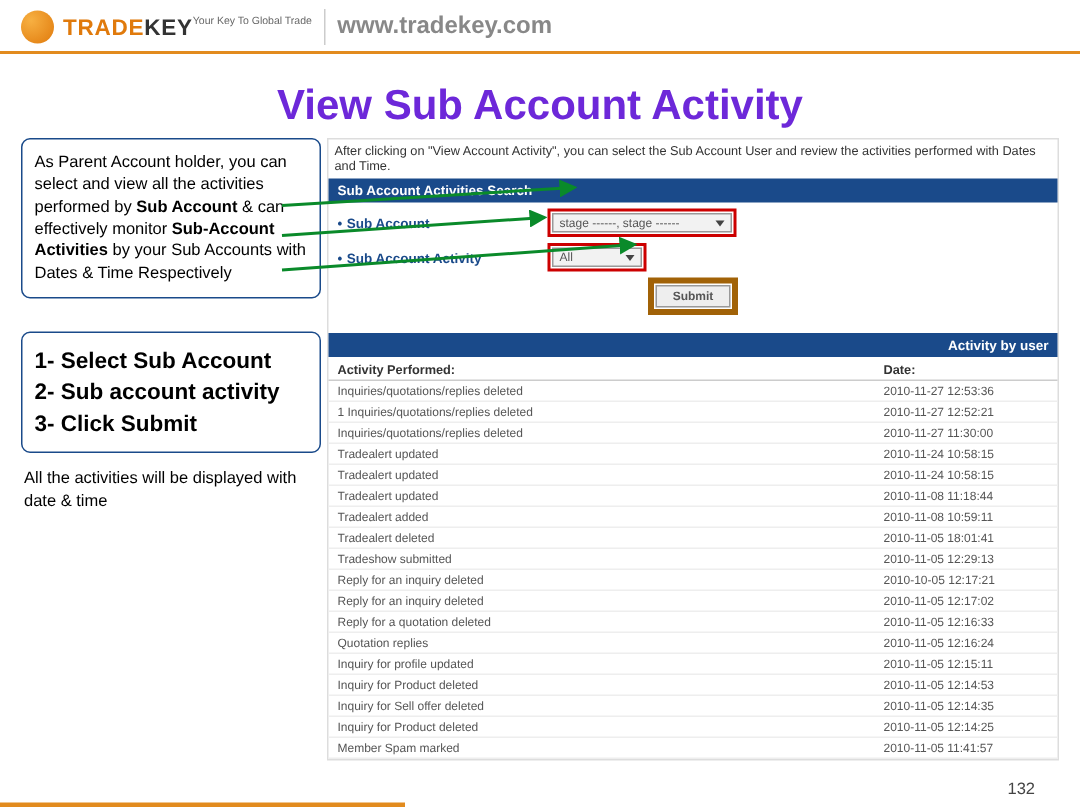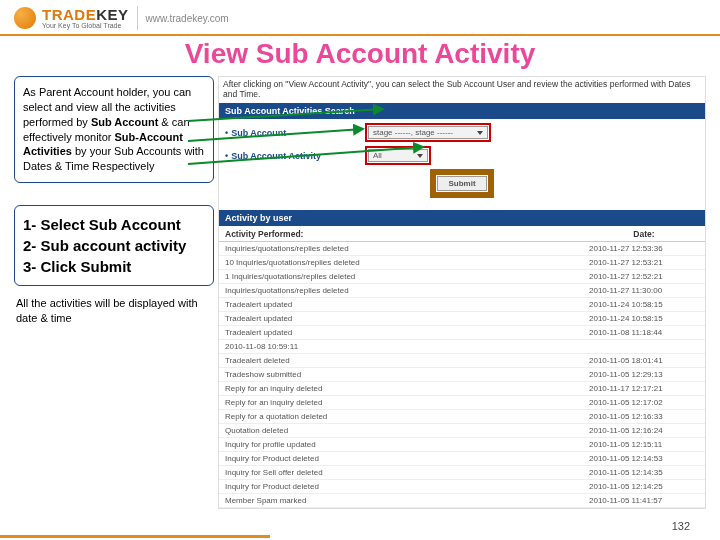--- a/index.html
+++ b/index.html
@@ -1,51 +1,51 @@
 <!DOCTYPE html>
 <html><head>
 <meta charset="utf-8">
 <style>
   * { box-sizing: border-box; margin: 0; padding: 0; }
   body { width: 720px; height: 540px; font-family: Arial, sans-serif; background: #fff; overflow: hidden; position: relative; }
   .header { display: flex; align-items: center; padding: 6px 14px 4px; border-bottom: 2px solid #e28b1e; background: #fff; }
   .logo-wrap { display: flex; align-items: center; gap: 6px; }
   .logo-globe { width: 22px; height: 22px; border-radius: 50%; background: radial-gradient(circle at 30% 30%, #f7b042, #e07a0c); position: relative; }
-  .logo-text { display: flex; flex-direction: column; line-height: 1; }
+  .logo-text { display: flex; flex-direction: row; line-height: 1; }
   .logo-text .brand { font-weight: bold; font-size: 15px; letter-spacing: 0.5px; }
   .logo-text .brand .tk { color: #e07a0c; }
   .logo-text .brand .ey { color: #333; }
   .logo-text .tagline { font-size: 7px; color: #666; }
   .logo-divider { width: 1px; height: 24px; background: #ccc; margin: 0 8px; }
-  .logo-url { font-size: 10px; color: #888; }
-  .slide-title { text-align: center; font-size: 28px; font-weight: bold; color: #ec4899; margin: 2px 0 6px; font-family: Arial, sans-serif; }
+  .logo-url { font-size: 16px; color: #888; font-weight: bold; }
+  .slide-title { text-align: center; font-size: 28px; font-weight: bold; color: #6d28d9; margin: 18px 0 6px; font-family: Arial, sans-serif; }
   .content { display: flex; padding: 0 14px 10px; gap: 4px; }
   .left-col { width: 200px; flex-shrink: 0; }
   .info-box { border: 1px solid #1a4a8a; border-radius: 6px; padding: 8px; font-size: 11px; line-height: 1.35; margin-bottom: 22px; }
   .info-box b { font-weight: bold; }
   .steps-box { border: 1px solid #1a4a8a; border-radius: 6px; padding: 8px; font-size: 15px; font-weight: bold; line-height: 1.4; margin-bottom: 10px; }
   .info-text { font-size: 11px; line-height: 1.35; padding: 0 2px; }
   .right-col { flex: 1; position: relative; }
   .screenshot { border: 1px solid #ddd; background: #fff; font-size: 8px; color: #555; }
   .shot-caption { font-size: 8.5px; color: #333; padding: 2px 4px 4px; }
   .search-bar { background: #1a4a8a; color: #fff; font-size: 9px; font-weight: bold; padding: 3px 6px; }
   .search-body { padding: 4px 6px 6px; }
   .search-row { display: flex; align-items: center; margin-bottom: 4px; }
   .search-label { flex: 0 0 140px; color: #1a4a8a; font-weight: bold; font-size: 9px; position: relative; }
   .search-label::before { content:"•"; margin-right:3px; }
   .field-box { border: 2px solid #c00; padding: 1px; display:inline-flex; align-items:flex-end; background:#fff;}
   .field-inner { border:1px solid #999; background:#f2f2f2; font-size:8px; padding:1px 4px; display:inline-flex; align-items:center; min-width:120px; justify-content:space-between;}
   .chev { width:0;height:0;border-left:3px solid transparent;border-right:3px solid transparent;border-top:4px solid #444; margin-left:6px;}
   .submit-wrap { text-align:center; margin-top:4px; }
-  .submit-btn { display:inline-block; border:6px solid #a16207; padding:1px; }
+  .submit-btn { display:inline-block; border:4px solid #a16207; padding:1px; }
   .submit-btn-inner { border:1px solid #999; background:#eee; font-size:8px; font-weight:bold; padding:2px 10px; }
-  .activity-bar { background:#1a4a8a; color:#fff; font-size:9px; font-weight:bold; padding:3px 6px; margin-top:6px;}
+  .activity-bar { background:#1a4a8a; color:#fff; font-size:9px; font-weight:bold; padding:3px 6px; margin-top:6px;text-align:right;}
   .table-head { display:flex; font-size:8.5px; font-weight:bold; color:#333; padding:3px 6px 2px; border-bottom:1px solid #ccc;}
   .th-act { flex:1; }
-  .th-date { flex:0 0 110px; text-align:center;}
+  .th-date { flex:0 0 110px; text-align:left;}
   .table-row { display:flex; font-size:8px; color:#555; padding:2px 6px; border-bottom:1px solid #eee;}
   .tr-act { flex:1; white-space:nowrap; overflow:hidden; text-overflow:ellipsis;}
   .tr-date { flex:0 0 110px; white-space:nowrap;}
   .arrow { position:absolute; pointer-events:none; }
   .arrow svg { overflow:visible; }
   .page-num { position:absolute; right:30px; bottom:8px; font-size:11px; color:#444;}
   .footer-bar { position:absolute; left:0; bottom:2px; height:3px; width:270px; background:#e28b1e;}
 </style>
 </head>
 <body>
@@ -110,68 +110,65 @@
       <div class="table-head">
         <div class="th-act">Activity Performed:</div>
         <div class="th-date">Date:</div>
       </div>
       <div id="table-body">
           <div class="table-row">
             <div class="tr-act">Inquiries/quotations/replies deleted</div>
             <div class="tr-date">2010-11-27 12:53:36</div>
           </div>
           <div class="table-row">
-            <div class="tr-act">10 Inquiries/quotations/replies deleted</div>
-            <div class="tr-date">2010-11-27 12:53:21</div>
-          </div>
-          <div class="table-row">
             <div class="tr-act">1 Inquiries/quotations/replies deleted</div>
             <div class="tr-date">2010-11-27 12:52:21</div>
           </div>
           <div class="table-row">
             <div class="tr-act">Inquiries/quotations/replies deleted</div>
             <div class="tr-date">2010-11-27 11:30:00</div>
           </div>
           <div class="table-row">
             <div class="tr-act">Tradealert updated</div>
             <div class="tr-date">2010-11-24 10:58:15</div>
           </div>
           <div class="table-row">
             <div class="tr-act">Tradealert updated</div>
             <div class="tr-date">2010-11-24 10:58:15</div>
           </div>
           <div class="table-row">
             <div class="tr-act">Tradealert updated</div>
             <div class="tr-date">2010-11-08 11:18:44</div>
           </div>
           <div class="table-row">
+            <div class="tr-act">Tradealert added</div>
             <div class="tr-date">2010-11-08 10:59:11</div>
           </div>
           <div class="table-row">
             <div class="tr-act">Tradealert deleted</div>
             <div class="tr-date">2010-11-05 18:01:41</div>
           </div>
           <div class="table-row">
             <div class="tr-act">Tradeshow submitted</div>
             <div class="tr-date">2010-11-05 12:29:13</div>
           </div>
           <div class="table-row">
             <div class="tr-act">Reply for an inquiry deleted</div>
-            <div class="tr-date">2010-11-17 12:17:21</div>
+            <div class="tr-date">2010-10-05 12:17:21</div>
           </div>
           <div class="table-row">
             <div class="tr-act">Reply for an inquiry deleted</div>
             <div class="tr-date">2010-11-05 12:17:02</div>
           </div>
           <div class="table-row">
             <div class="tr-act">Reply for a quotation deleted</div>
             <div class="tr-date">2010-11-05 12:16:33</div>
           </div>
           <div class="table-row">
-            <div class="tr-act">Quotation deleted</div>
+            <div class="tr-act">Quotation replies</div>
             <div class="tr-date">2010-11-05 12:16:24</div>
           </div>
           <div class="table-row">
             <div class="tr-act">Inquiry for profile updated</div>
             <div class="tr-date">2010-11-05 12:15:11</div>
           </div>
           <div class="table-row">
             <div class="tr-act">Inquiry for Product deleted</div>
             <div class="tr-date">2010-11-05 12:14:53</div>
           </div>

